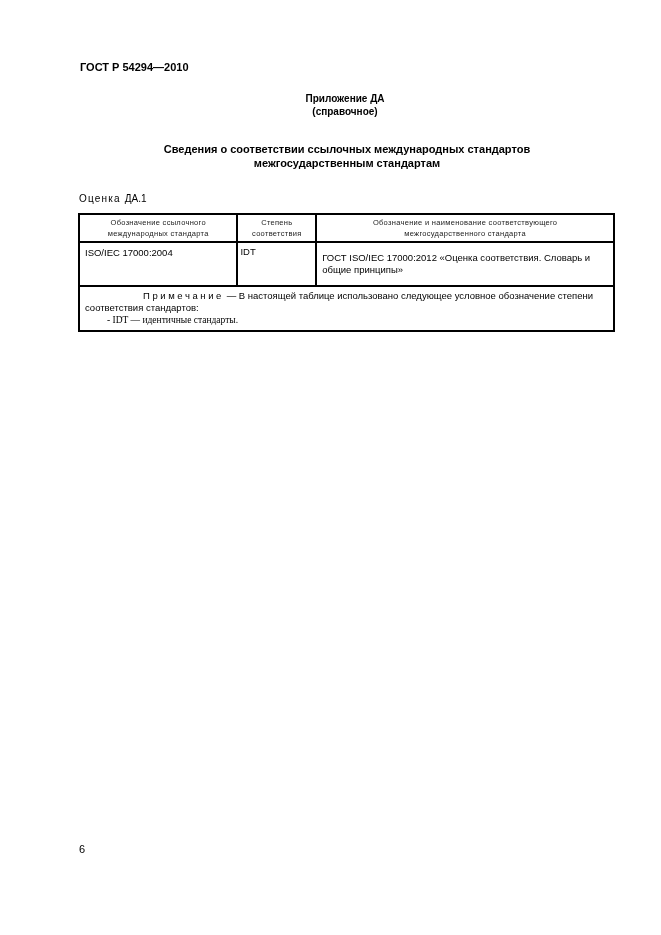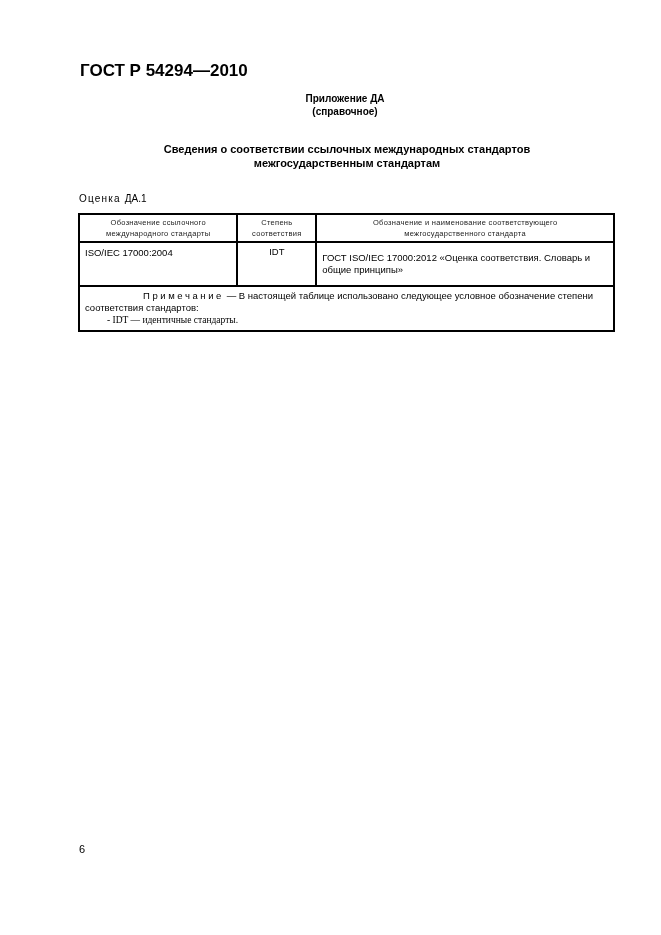--- a/index.html
+++ b/index.html
@@ -6,21 +6,21 @@
   body {
     width: 661px; height: 935px;
     background: #ffffff;
     position: relative;
     font-family: "Liberation Sans", sans-serif;
     color: #000;
     overflow: hidden;
   }
   .page-header {
     position: absolute; left: 80px; top: 61px;
-    font-size: 17px; font-weight: bold;
+    font-size: 11px; font-weight: bold;
   }
   .annex-title {
     position: absolute; left: 0; width: 690px; top: 92px;
     text-align: center; font-size: 10px; font-weight: bold; line-height: 13px;
   }
   .section-title {
     position: absolute; left: 0; width: 694px; top: 142px;
     text-align: center; font-size: 11px; font-weight: bold; line-height: 14px;
   }
   .table-caption {
@@ -40,21 +40,21 @@
     padding: 0;
     vertical-align: top;
   }
   table.main th {
     font-weight: normal; font-size: 7.5px; color: #222;
     text-align: center; vertical-align: middle;
     height: 26px; line-height: 11px;
     letter-spacing: 0.3px;
   }
   table.main td.c1 { padding: 4px 5px; height: 26px; line-height: 12px; }
-  table.main td.c2 { text-align: center; padding: 3px 2px; line-height: 12px; }
+  table.main td.c2 { text-align: left; padding: 3px 2px; line-height: 12px; }
   table.main td.c3 { padding: 9px 5px; line-height: 12px; }
   table.main td.note {
     padding: 3px 5px 4px 5px; line-height: 12px; font-size: 9.5px;
   }
   .note-indent { display: inline-block; width: 22px; }
   .note-label { letter-spacing: 2.6px; padding-left: 36px; }
   .note-item { padding-left: 22px; font-family: Liberation Serif, serif; }
   .page-number {
     position: absolute; left: 79px; top: 843px; font-size: 11px;
   }
@@ -82,21 +82,21 @@
 <table class="main">
   <colgroup>
     <col style="width:159px">
     <col style="width:79px">
     <col style="width:299px">
   </colgroup>
   <tbody>
       <tr>
     <th>
       <div>Обозначение ссылочного</div>
-      <div>международного стандарты</div>
+      <div>международных стандарта</div>
     </th>
     <th>
       <div>Степень</div>
       <div>соответствия</div>
     </th>
     <th>
       <div>Обозначение и наименование соответствующего</div>
       <div>межгосударственного стандарта</div>
     </th>
   </tr>

